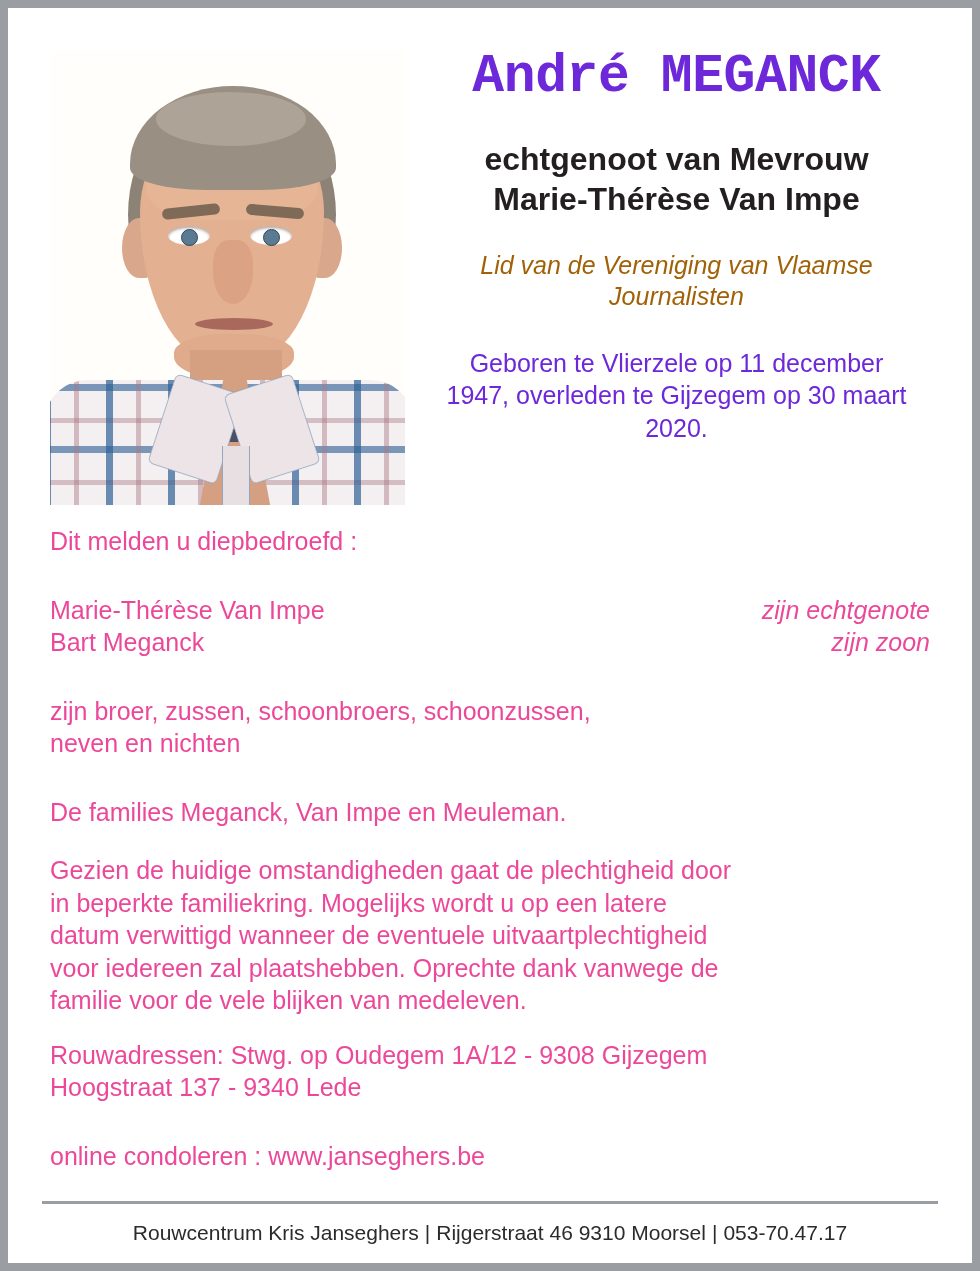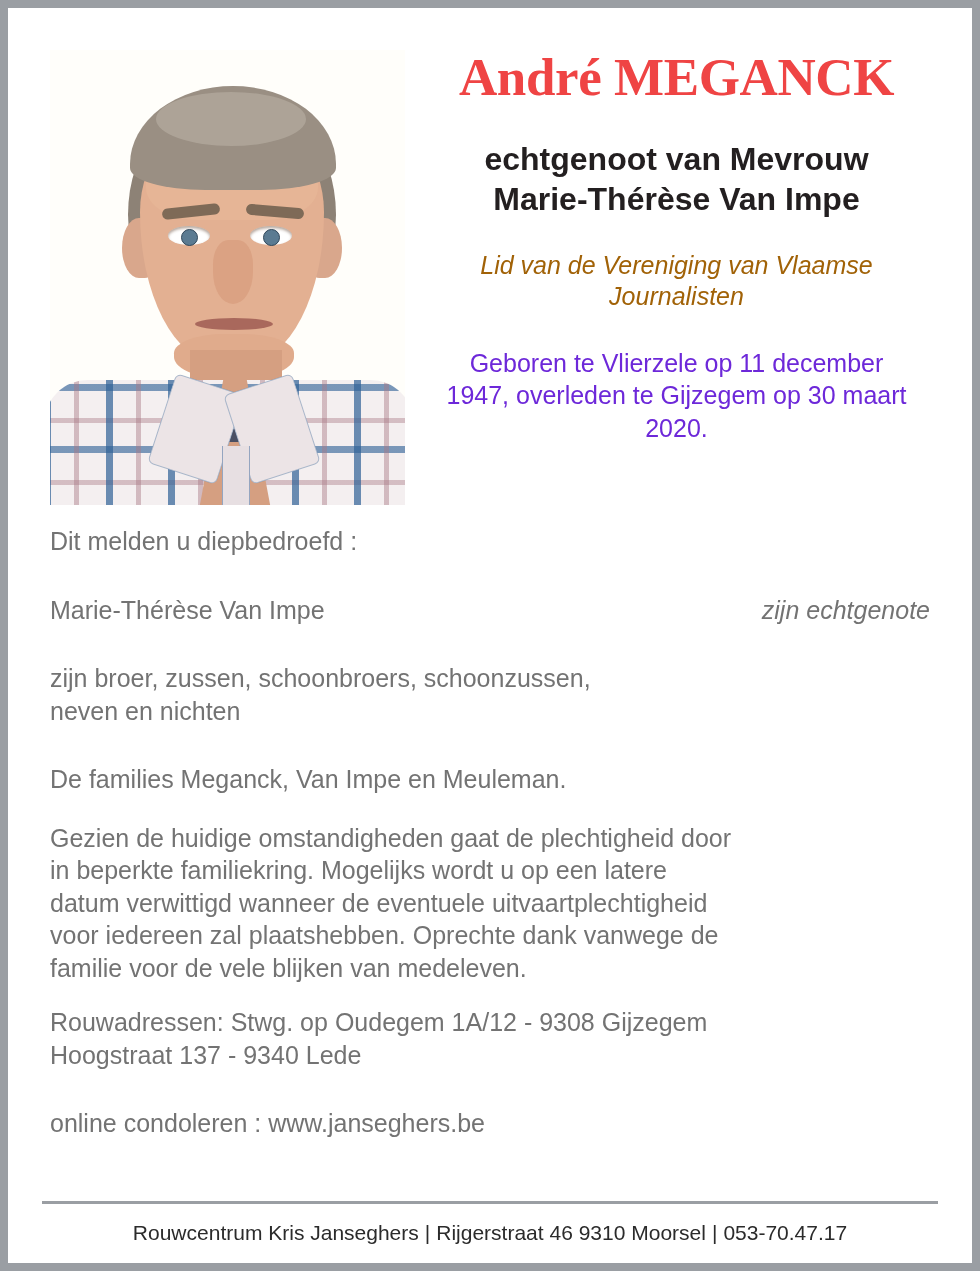--- a/index.html
+++ b/index.html
@@ -223,26 +223,26 @@
     border-radius: 0 0 40% 40%;
   }
 
   .head-col {
     flex: 1 1 auto;
     padding-left: 18px;
     text-align: center;
   }
 
   .deceased-name {
-    font-family: Liberation Serif, serif;
+    font-family: Liberation Mono, monospace;
     font-weight: 700;
     font-size: 53px;
     line-height: 1.04;
     letter-spacing: -0.4px;
-    color: #ef4444;
+    color: #6d28d9;
     margin: 0 0 34px 0;
     white-space: nowrap;
   }
 
   .spouse-line {
     font-weight: 700;
     font-size: 32px;
     line-height: 1.26;
     color: #231f20;
     margin: 0 0 30px 0;
@@ -262,21 +262,21 @@
     color: #6d28d9;
     margin: 0;
     padding: 0 18px;
   }
 
   
   .body-text {
     padding-top: 20px;
     font-size: 25px;
     line-height: 1.30;
-    color: #737373;
+    color: #ec4899;
   }
 
   .lead-line { margin: 0 0 36px 0; }
 
   .family-table {
     width: 100%;
     border-collapse: collapse;
     margin: 0 0 36px 0;
   }
   .family-table td {
@@ -379,20 +379,24 @@
     <div class="body-text">
 
       <p class="lead-line">Dit melden u diepbedroefd :</p>
 
       <table class="family-table">
         <tbody>
           <tr>
             <td>Marie-Thérèse Van Impe</td>
             <td class="rel">zijn echtgenote</td>
           </tr>
+          <tr>
+            <td>Bart Meganck</td>
+            <td class="rel">zijn zoon</td>
+          </tr>
         </tbody>
       </table>
 
       <div class="relatives">
         <div>zijn broer, zussen, schoonbroers, schoonzussen,</div>
         <div>neven en nichten</div>
       </div>
 
       <div class="families">De families Meganck, Van Impe en Meuleman.</div>
 

